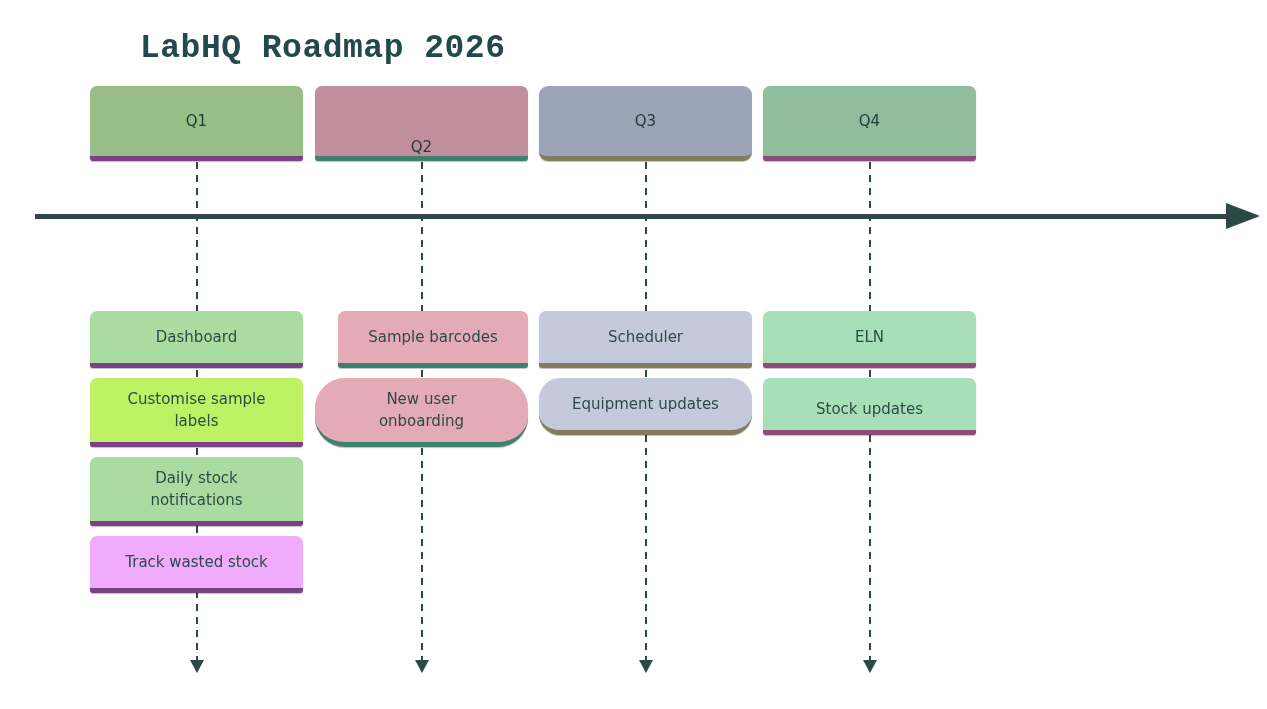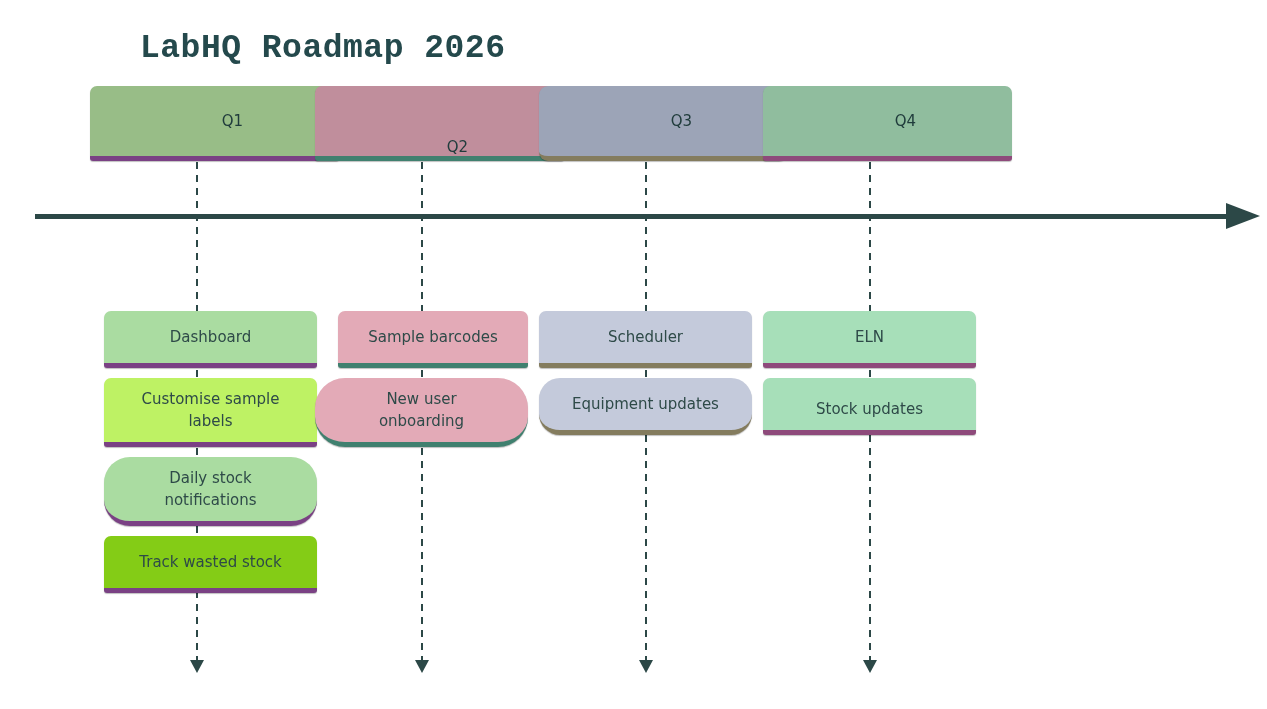--- a/index.html
+++ b/index.html
@@ -60,21 +60,20 @@
     width: 213px;
     height: 70px;
     border-radius: 7px 7px 3px 3px;
     border-bottom: 5px solid #000;
     box-shadow: 0 1px 1px rgba(0,0,0,0.25);
     display: flex;
     align-items: center;
     justify-content: center;
     font-size: 15px;
     color: #203c3c;
-    padding-left: 36px;
   }
   .col-cards {
     position: absolute;
     top: 311px;
     width: 213px;
     display: flex;
     flex-direction: column;
     gap: 10px;
   }
   .card {
@@ -102,33 +101,33 @@
 <div class="canvas">
   <h1 class="title">LabHQ Roadmap 2026</h1>
   <div class="timeline-line"></div>
   <div class="timeline-arrowhead"></div>
   <div id="columns-layer">
       <div class="dashline" style="left: 195.5px;"></div>
       <div class="dash-arrowhead" style="left: 189.5px;"></div>
       <div class="qheader" style="left: 90px; background: rgb(152, 189, 135); border-bottom-color: rgb(122, 65, 132);">
         <div>Q1</div>
       </div>
-      <div class="col-cards" style="left: 104px;">
+      <div class="col-cards" style="left: 90px;">
         <div class="card" style="background: rgb(170, 220, 161); border-bottom-color: rgb(122, 65, 132);">
           <div class="card-label">Dashboard</div>
         </div>
         <div class="card" style="background: #bef264; border-bottom-color: rgb(122, 65, 132);">
           <div class="card-label">Customise sample
 labels</div>
         </div>
-        <div class="card" style="background: rgb(170, 220, 161); border-bottom-color: rgb(122, 65, 132); border-radius: 26px;">
+        <div class="card" style="background: rgb(170, 220, 161); border-bottom-color: rgb(122, 65, 132);">
           <div class="card-label">Daily stock
 notifications</div>
         </div>
-        <div class="card" style="background: #84cc16; border-bottom-color: rgb(122, 65, 132);">
+        <div class="card" style="background: #f0abfc; border-bottom-color: rgb(122, 65, 132);">
           <div class="card-label">Track wasted stock</div>
         </div>
       </div>
       <div class="dashline" style="left: 420.5px;"></div>
       <div class="dash-arrowhead" style="left: 414.5px;"></div>
       <div class="qheader" style="left: 315px; background: rgb(192, 142, 156); border-bottom-color: rgb(64, 128, 111); align-items: flex-end;">
         <div>Q2</div>
       </div>
       <div class="col-cards" style="left: 315px;">
         <div class="card" style="background: rgb(227, 170, 183); border-bottom-color: rgb(64, 128, 111); margin-left: 23px;">

